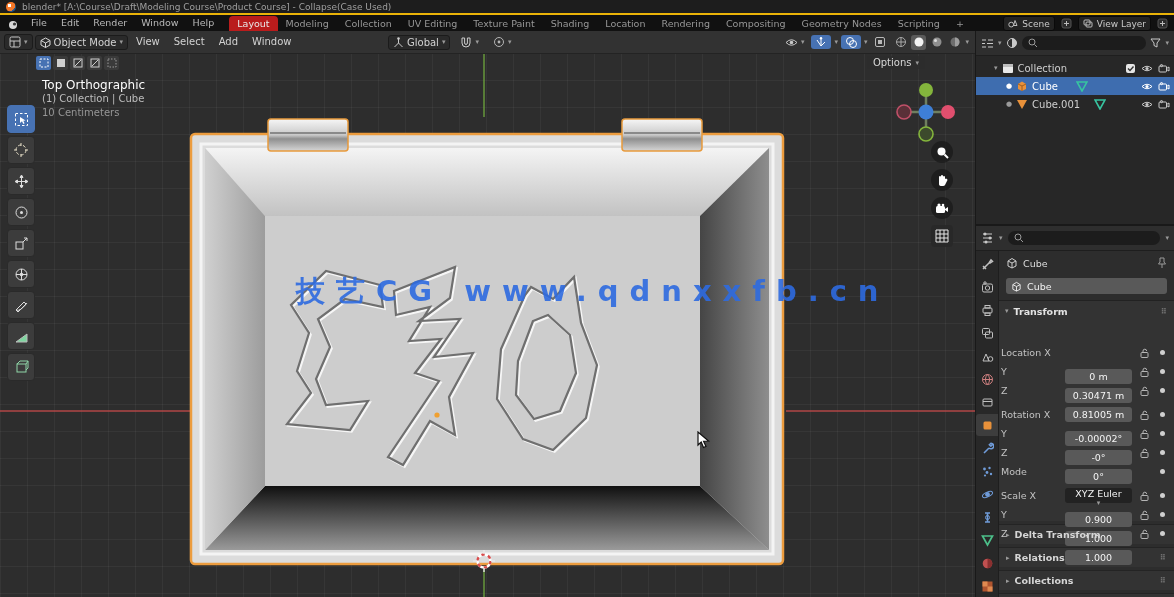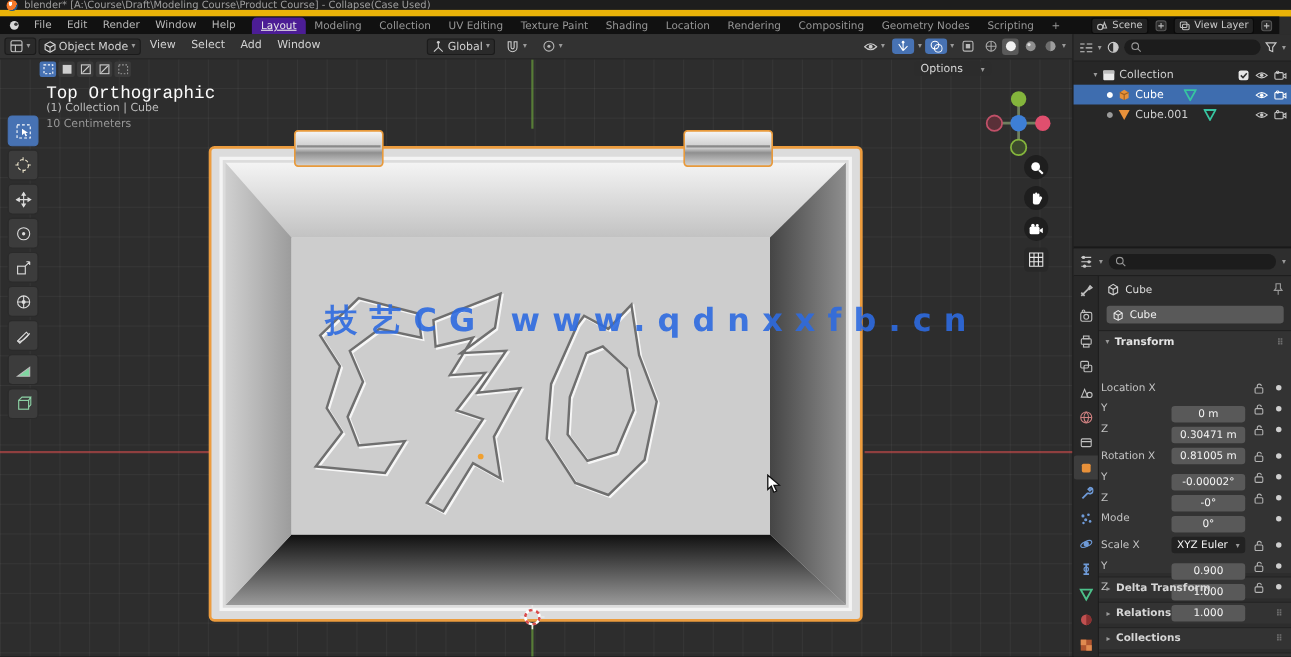--- a/index.html
+++ b/index.html
@@ -2,31 +2,31 @@
 <html><head>
 <meta charset="utf-8">
 <style>
   html,body{margin:0;padding:0;background:#000;}
   .screen{position:relative;width:1174px;height:597px;overflow:hidden;
     font-family:"DejaVu Sans","Liberation Sans",sans-serif;color:#cfcfcf;
     background:#2d2d2d;user-select:none;}
   
   .titlebar{position:absolute;left:0;top:0;right:0;height:15px;background:#1d1d1d;
     display:flex;align-items:center;gap:6px;padding-left:6px;font-size:9px;color:#9f9f9f;
-    border-bottom:6px solid #eab308;box-sizing:border-box;}
+    border-bottom:2px solid #eab308;box-sizing:border-box;}
   .blender-logo{width:10px;height:10px;border-radius:50%;
     background:radial-gradient(circle at 35% 35%,#fff 0 18%,#f5792a 20% 60%,#265787 62% 100%);}
   
-  .topbar{position:absolute;left:0;top:15px;right:11px;height:16px;background:#111;
-    display:flex;align-items:center;font-size:9.5px;color:#b9b9b9;}
+  .topbar{position:absolute;left:0;top:15px;right:0;height:16px;background:#111;
+    display:flex;align-items:flex-end;font-size:9.5px;color:#b9b9b9;}
   .tb-logo{width:14px;height:12px;margin:0 4px 0 6px;display:flex;align-items:center;justify-content:center;}
   .menu-item{padding:0 7px;line-height:16px;cursor:default;}
   .ws-tabs{display:flex;margin-left:8px;height:16px;align-items:flex-end;}
   .ws-tab{padding:0 8px;line-height:15px;color:#979797;border-radius:4px 4px 0 0;white-space:nowrap;}
-  .ws-tab.active{background:#4c1d95;color:#e8e8e8;text-decoration:underline;}
+  .ws-tab.active{background:#b91c1c;color:#e8e8e8;}
   .tb-right{margin-left:auto;display:flex;align-items:center;gap:6px;padding-right:6px;}
   .tb-widget{display:flex;align-items:center;gap:4px;background:#232323;border:1px solid #0a0a0a;
     border-radius:3px;height:13px;padding:0 4px;font-size:9px;color:#c9c9c9;}
   
   .car{font-size:7px;color:#9a9a9a;}
   .dot-drag{color:#6f6f6f;font-size:8px;letter-spacing:1px;}
   svg{display:block;}
   
   .viewport{position:absolute;left:0;top:31px;width:975px;bottom:0;background:#2d2d2d;overflow:hidden;}
   .vp-header{position:absolute;left:0;top:0;right:0;height:22px;background:#323232;
@@ -52,25 +52,25 @@
   .toolbar{position:absolute;left:7px;top:52px;display:flex;flex-direction:column;gap:3px;z-index:31;}
   .tool{width:26px;height:26px;background:#3c3c3c;border:1px solid #2a2a2a;border-radius:4px;
     display:flex;align-items:center;justify-content:center;}
   .tool.active{background:#4772b3;border-color:#4772b3;}
   
   .selmodes{position:absolute;left:36px;top:3px;display:flex;gap:2px;z-index:31;}
   .selmode{width:15px;height:14px;background:#3a3a3a;border-radius:2px;display:flex;align-items:center;justify-content:center;}
   .selmode.active{background:#4772b3;}
   
   .vp-text{position:absolute;left:42px;top:25px;z-index:31;line-height:14px;}
-  .vp-text .l1{font-size:16px;color:#fcfcfc;font-family:Liberation Mono, monospace;}
+  .vp-text .l1{font-size:12px;color:#fcfcfc;}
   .vp-text .l2{font-size:10px;color:#bdbdbd;}
   .vp-text .l3{font-size:10px;color:#969696;}
   
-  .options-btn{position:absolute;right:74px;top:3px;z-index:31;display:flex;align-items:center;gap:16px;
+  .options-btn{position:absolute;right:50px;top:3px;z-index:31;display:flex;align-items:center;gap:4px;
     font-size:10px;color:#d8d8d8;background:rgba(45,45,45,.85);border-radius:3px;padding:1px 6px;}
   .gizmo{position:absolute;right:18px;top:28px;z-index:31;}
   .navcol{position:absolute;right:22px;top:88px;z-index:31;display:flex;flex-direction:column;gap:6px;align-items:center;}
   .navbtn{width:22px;height:22px;border-radius:50%;background:rgba(25,25,25,.75);
     display:flex;align-items:center;justify-content:center;}
   .navbtn.square{border-radius:4px;background:rgba(40,40,40,.9);}
   
   .mcursor{position:absolute;left:697px;top:378px;z-index:40;}
   
   .watermark{position:absolute;left:296px;top:272px;z-index:60;font-size:29px;font-weight:bold;
@@ -103,21 +103,21 @@
   .namerow{height:22px;display:flex;align-items:center;padding:0 7px;}
   .namefld{flex:1;height:16px;background:#595959;border-radius:3px;display:flex;align-items:center;
     gap:5px;padding:0 5px;color:#f2f2f2;}
   .tpanel{background:#333;margin-top:3px;border-top:1px solid #222;}
   .tpanel-h{height:20px;display:flex;align-items:center;gap:5px;padding:0 6px;color:#e3e3e3;font-weight:bold;}
   .trow{height:19px;display:grid;grid-template-columns:60px 1fr 16px 12px;align-items:center;
     column-gap:4px;padding:0 6px 0 2px;}
   .trow .lab{text-align:left;color:#c3c3c3;}
   .fld{height:15px;background:#595959;border-radius:3px;color:#f4f4f4;display:flex;
     align-items:center;justify-content:center;font-size:9.5px;margin-top:48px;}
-  .fld.dark{background:#222;justify-content:space-between;padding:0 5px;}
+  .fld.dark{background:#222;justify-content:space-between;padding:0 5px;flex-direction:column;}
   .lockic,.decdot{display:flex;align-items:center;justify-content:center;}
   .decdot i{width:5px;height:5px;border-radius:50%;background:#cfcfcf;display:block;}
   .gaprow{height:5px;}
   .cpanel{height:19px;background:#333;border-top:1px solid #242424;margin-top:3px;
     display:flex;align-items:center;gap:5px;padding:0 7px;color:#d6d6d6;font-weight:bold;}
   .cpanel .dot-drag{margin-left:auto;}
 </style>
 </head>
 <body>
 

